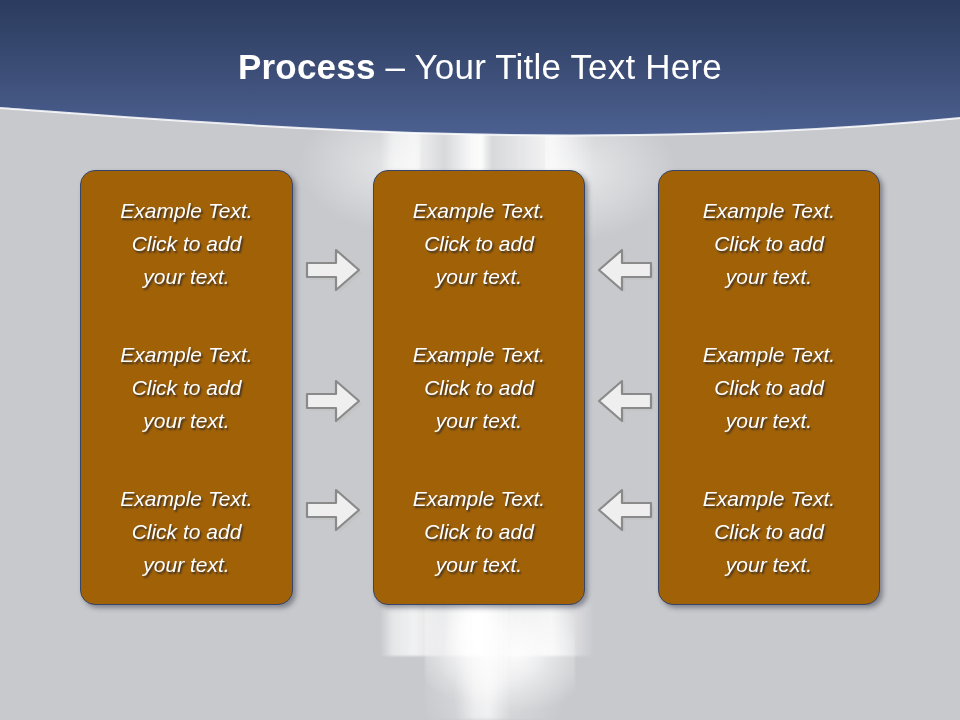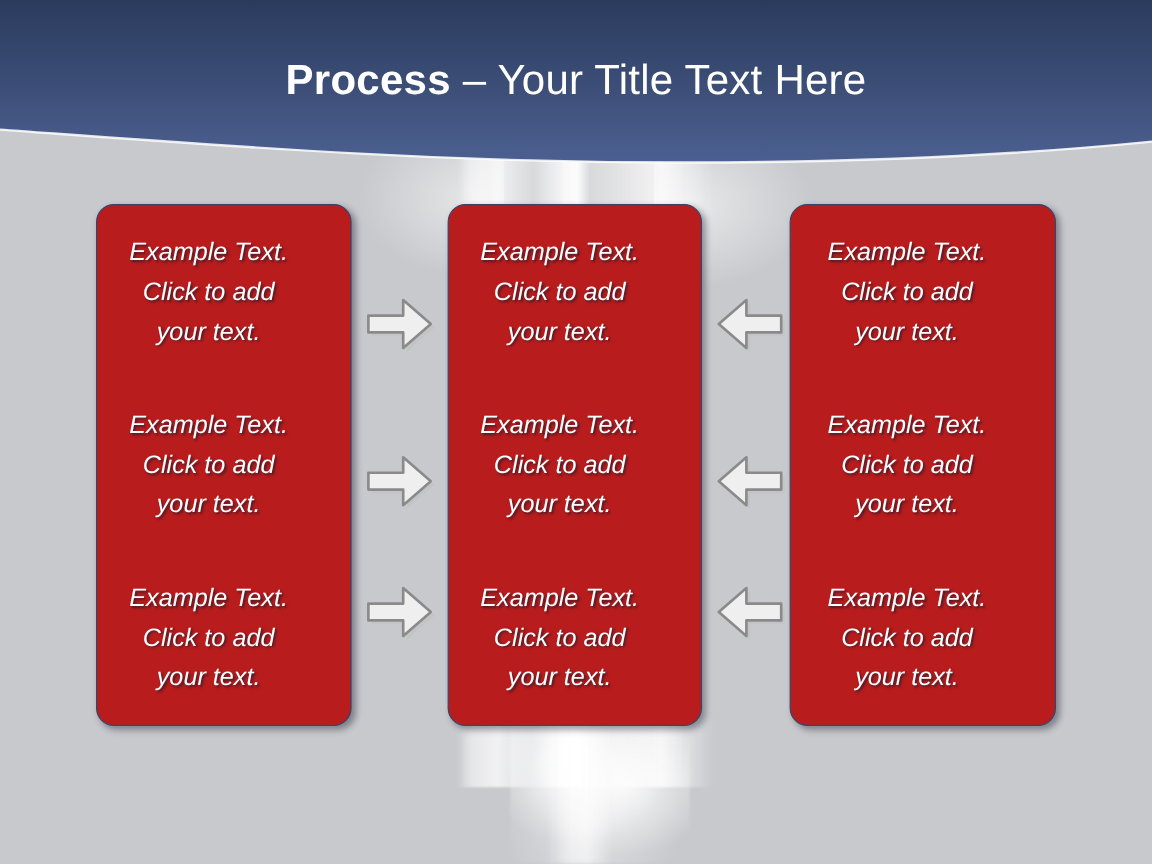--- a/index.html
+++ b/index.html
@@ -113,28 +113,28 @@
     letter-spacing: 0.2px;
     white-space: nowrap;
   }
   .slide-title .t-bold { font-weight: bold; }
   .slide-title .t-reg  { font-weight: normal; }
 
   
   .col-box {
     position: absolute;
     box-sizing: border-box;
-    background: #b91c1c;
+    background: #a16207;
     border: 1px solid #36456a;
     border-radius: 15px;
     box-shadow: 3px 3px 5px rgba(40,45,60,0.45);
     display: flex;
     flex-direction: column;
     justify-content: space-around;
-    align-items: flex-start;
+    align-items: center;
   }
   .col-box.c1 { left: 80px;  top: 170px; width: 213px; height: 435px; }
   .col-box.c2 { left: 373px; top: 170px; width: 212px; height: 435px; }
   .col-box.c3 { left: 658px; top: 170px; width: 222px; height: 435px; }
 
   .cell-text {
     width: 88%;
     text-align: center;
     color: #ffffff;
     font-style: italic;

